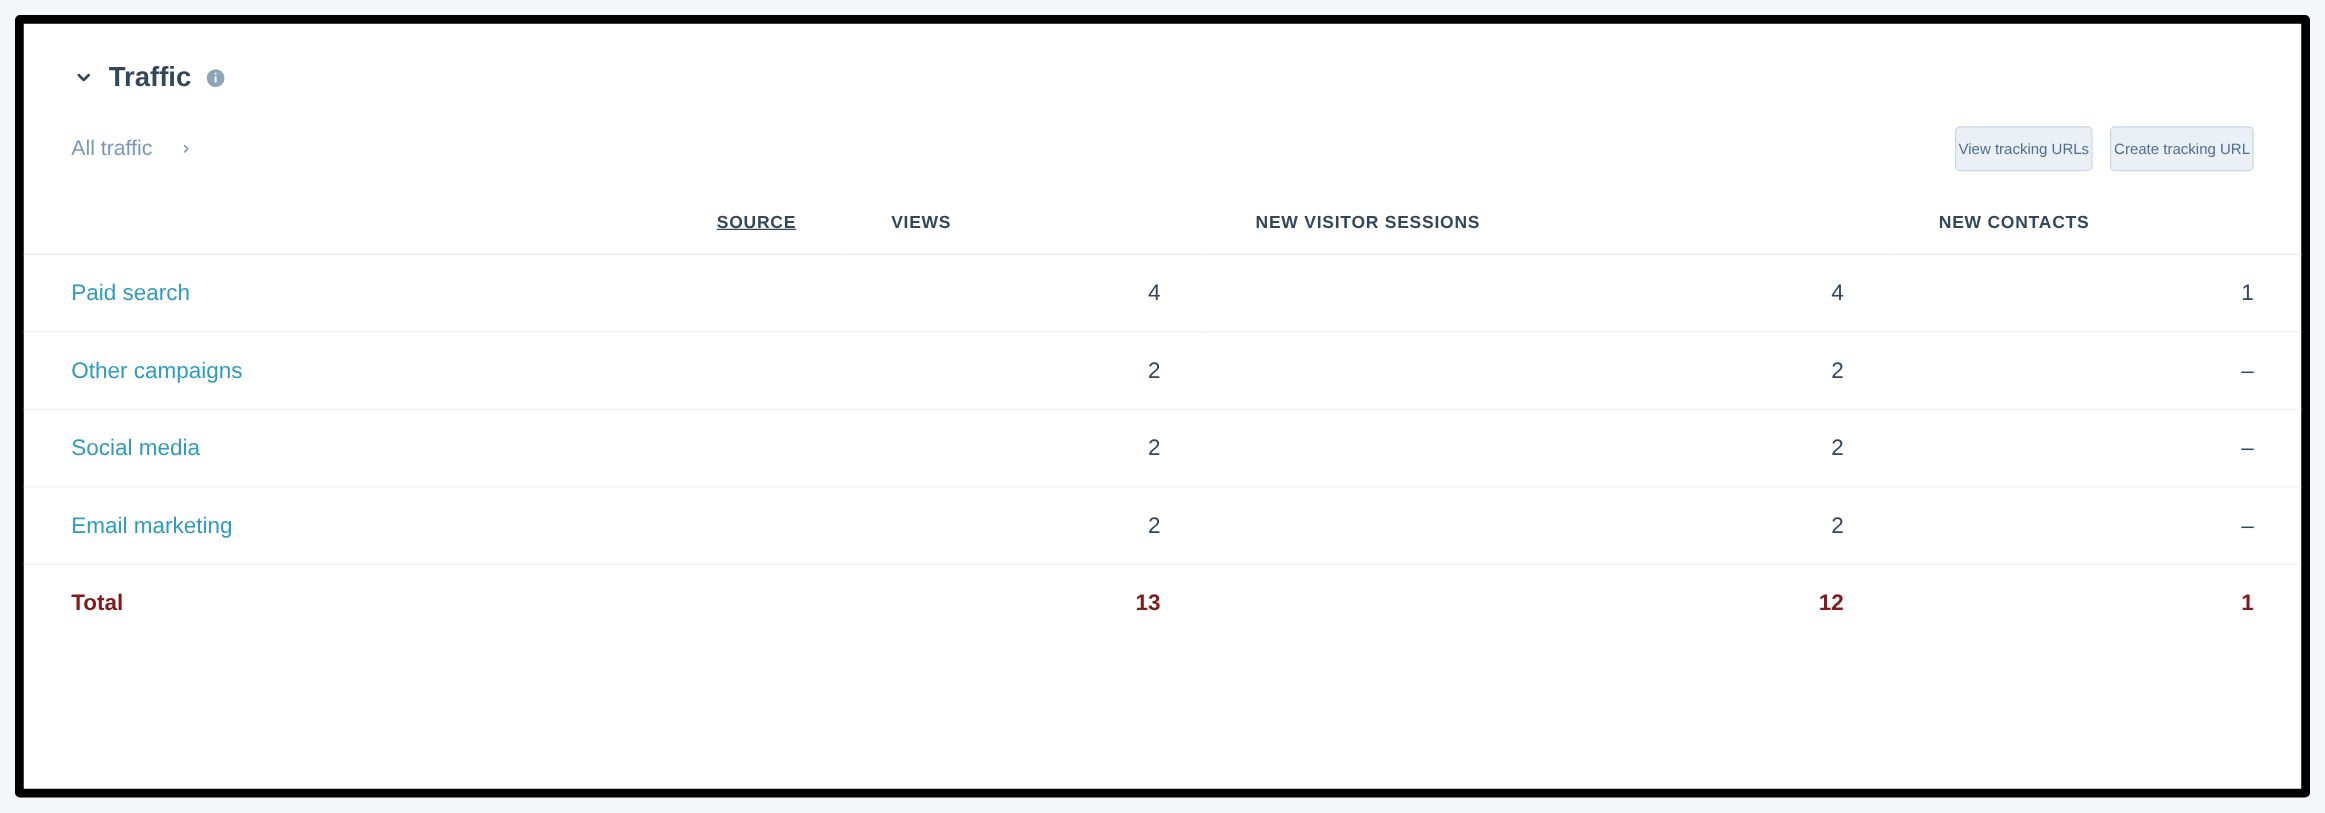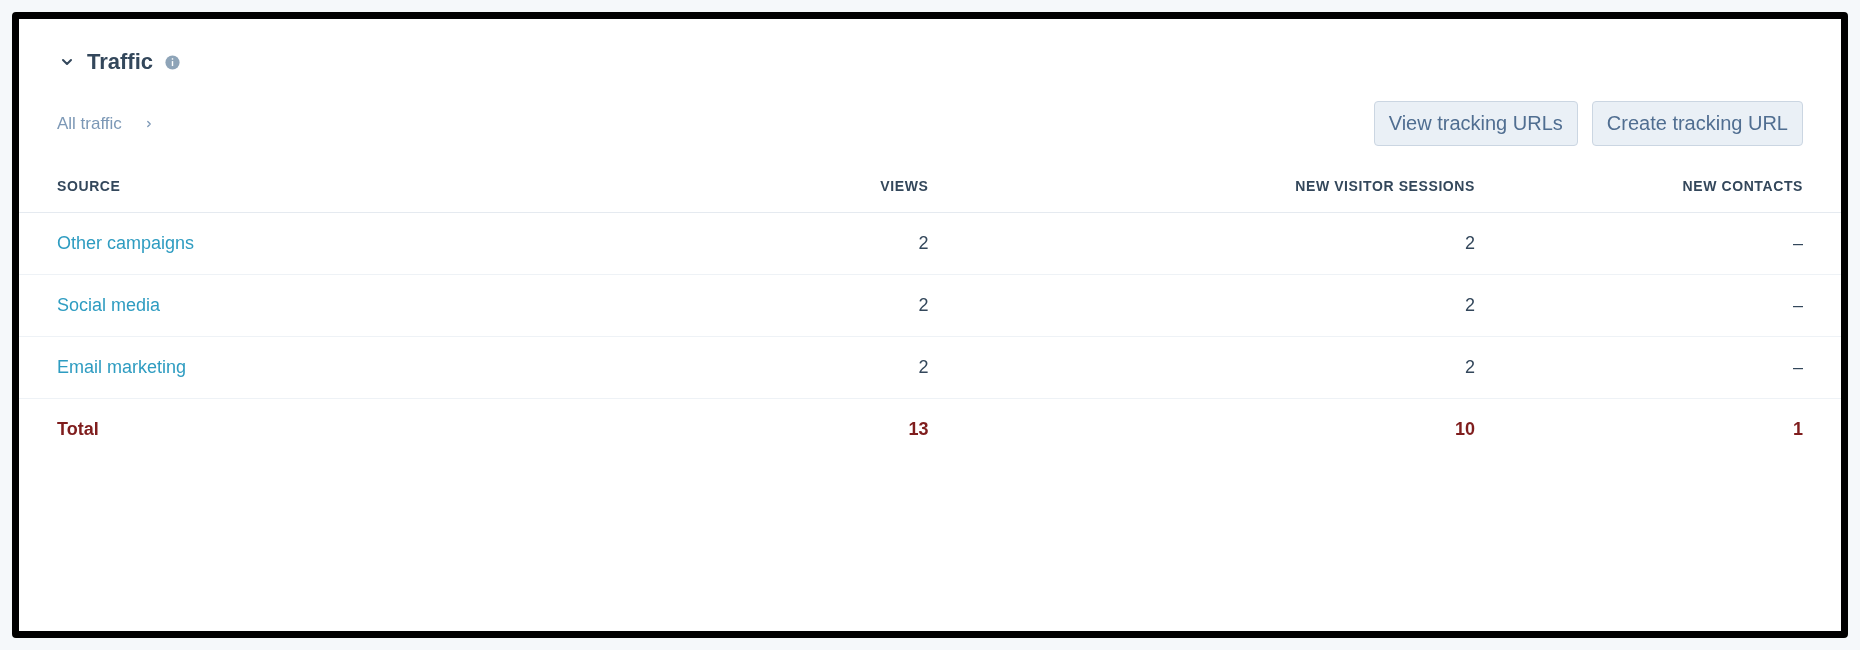--- a/index.html
+++ b/index.html
@@ -66,42 +66,42 @@
     color: #7c98b6;
   }
   .actions {
     display: flex;
     gap: 14px;
   }
   .btn {
     background: #eaf0f6;
     border: 1px solid #cbd6e2;
     border-radius: 4px;
-    padding: 10px 14px;
-    font-size: 20px;
+    padding: 10px 2px;
+    font-size: 12px;
     color: #506e91;
     cursor: pointer;
     text-align: center;
   }
   table {
     width: 100%;
     border-collapse: collapse;
     table-layout: fixed;
   }
   thead th {
-    text-align: right;
+    text-align: left;
     font-size: 14px;
     font-weight: 600;
     letter-spacing: 0.6px;
     color: #33475b;
     text-transform: uppercase;
     padding: 8px 38px 18px 38px;
     border-bottom: 1px solid #e5eaf0;
   }
-  thead th:first-child { text-align: left; width: 36%; }
+  thead th:first-child { text-align: right; width: 36%; text-decoration: underline; }
   tbody td {
     padding: 20px 38px;
     border-bottom: 1px solid #eef2f6;
     font-size: 18px;
     text-align: right;
     color: #33475b;
   }
   tbody td:first-child { text-align: left; }
   tbody td.src a {
     color: #2e9cc1;
@@ -164,39 +164,45 @@
     <thead>
       <tr>
         <th>SOURCE</th>
         <th>VIEWS</th>
         <th>NEW VISITOR SESSIONS</th>
         <th>NEW CONTACTS</th>
       </tr>
     </thead>
     <tbody>
       <tr>
+        <td class="src"><a>Paid search</a></td>
+        <td>4</td>
+        <td>4</td>
+        <td>1</td>
+      </tr>
+      <tr>
         <td class="src"><a>Other campaigns</a></td>
         <td>2</td>
         <td>2</td>
         <td>–</td>
       </tr>
       <tr>
         <td class="src"><a>Social media</a></td>
         <td>2</td>
         <td>2</td>
         <td>–</td>
       </tr>
       <tr>
         <td class="src"><a>Email marketing</a></td>
         <td>2</td>
         <td>2</td>
         <td>–</td>
       </tr>
       <tr class="total">
         <td>Total</td>
         <td>13</td>
-        <td>10</td>
+        <td>12</td>
         <td>1</td>
       </tr>
     </tbody>
   </table>
 
 </div>
 
 </body></html>

